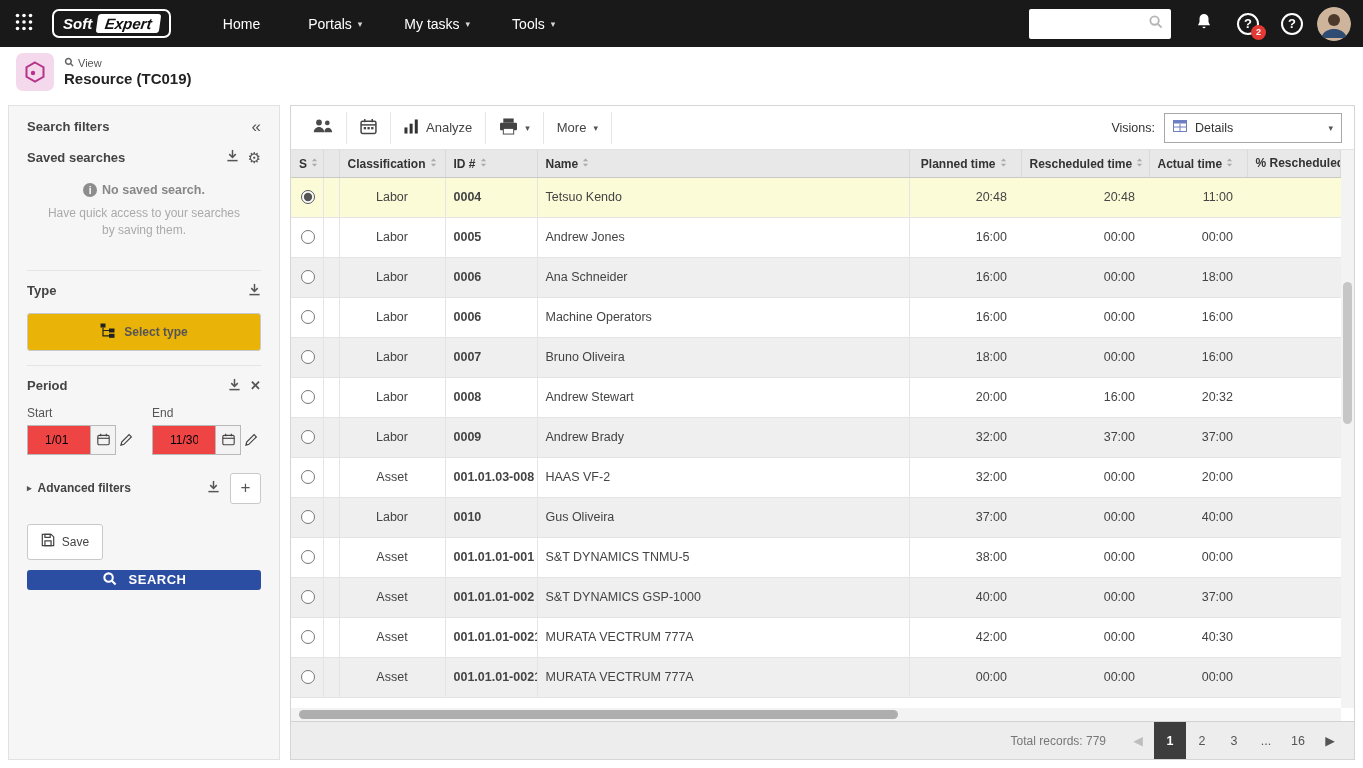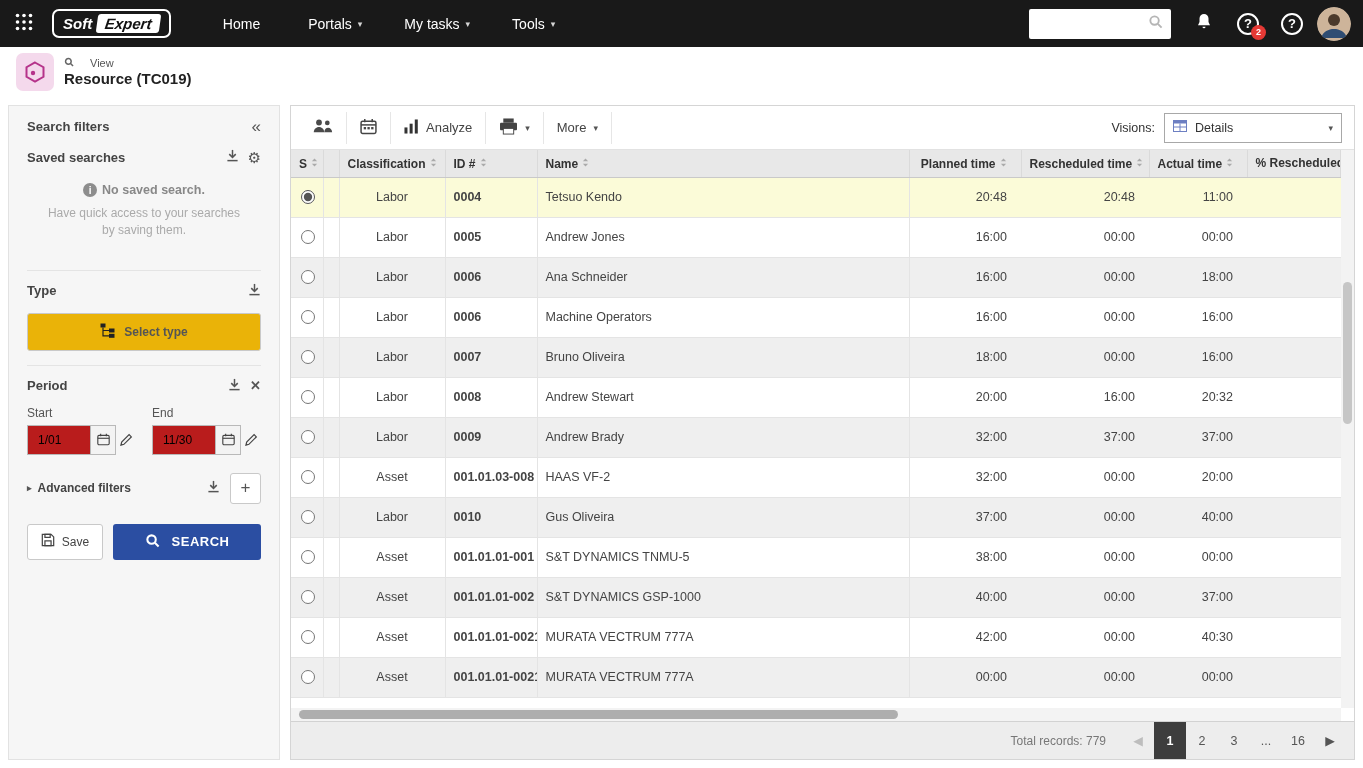--- a/index.html
+++ b/index.html
@@ -21,21 +21,21 @@
   .topbar-right { margin-left:auto; display:flex; align-items:center; gap:6px; padding-right:12px; }
   .global-search { width:142px; height:30px; background:#fff; border-radius:2px; display:flex; align-items:center; padding:0 8px; margin-right:8px; }
   .global-search input { border:none; outline:none; flex:1; min-width:0; font-size:13px; font-family:inherit; }
   .icon-btn { width:38px; height:38px; display:flex; align-items:center; justify-content:center; position:relative; cursor:pointer; }
   .badge { position:absolute; bottom:3px; right:1px; background:#e53935; color:#fff; font-size:9px; min-width:15px; height:15px; border-radius:8px; display:flex; align-items:center; justify-content:center; font-weight:bold; }
   .qmark { width:22px; height:22px; border:2px solid #fff; border-radius:50%; display:flex; align-items:center; justify-content:center; font-size:13px; font-weight:bold; color:#fff; }
   .avatar { width:34px; height:34px; border-radius:50%; overflow:hidden; background:#444; cursor:pointer; }
   
   .page-header { height:50px; display:flex; align-items:center; padding-left:16px; gap:10px; background:#fff; }
   .hex-badge { width:38px; height:38px; border-radius:7px; background:#f4d9ec; display:flex; align-items:center; justify-content:center; }
-  .ph-text .view-line { font-size:11px; color:#555; display:flex; align-items:center; gap:16px; }
+  .ph-text .view-line { font-size:11px; color:#555; display:flex; align-items:center; gap:4px; }
   .ph-text .title { font-size:15px; font-weight:bold; color:#222; margin-top:1px; }
   
   .content { display:flex; height:671px; padding:8px; gap:10px; background:#fff; }
   
   .sidebar { width:272px; background:#f6f6f6; border:1px solid #e2e2e2; padding:12px 18px; display:flex; flex-direction:column; font-size:12px; color:#444; overflow:hidden; }
   .sb-header { display:flex; justify-content:space-between; align-items:center; margin-bottom:14px; }
   .sb-title { font-weight:bold; font-size:13px; color:#444; }
   .collapse-btn { font-size:17px; color:#555; cursor:pointer; line-height:1; }
   .quick-search { background:#fff; border:1px solid #c9c9c9; border-radius:3px; height:36px; display:flex; align-items:center; padding:0 10px; gap:8px; margin-bottom:20px; }
   .quick-search input { border:none; outline:none; flex:1; min-width:0; font-size:13px; background:transparent; font-family:inherit; color:#333; }
@@ -47,28 +47,28 @@
   .empty-state { text-align:center; margin:14px 0 20px; }
   .empty-title { font-weight:bold; color:#888; font-size:12.5px; display:flex; align-items:center; justify-content:center; gap:5px; margin-bottom:8px; }
   .info-dot { width:14px; height:14px; border-radius:50%; background:#8d8d8d; color:#fff; font-size:10px; font-weight:bold; display:inline-flex; align-items:center; justify-content:center; font-style:normal; }
   .empty-hint { font-size:12px; color:#aaa; line-height:1.45; width:200px; margin:0 auto; }
   .sb-sep { border:none; border-top:1px solid #e4e4e4; margin:10px 0 12px; }
   .select-type-btn { width:100%; height:38px; background:#eab308; border:1px solid #c9c9c9; border-radius:3px; font-weight:bold; color:#555; display:flex; align-items:center; justify-content:center; gap:9px; margin:10px 0 4px; font-size:12px; cursor:pointer; font-family:inherit; }
   .period-grid { display:flex; gap:16px; margin-top:8px; }
   .date-col { display:flex; flex-direction:column; gap:5px; }
   .date-label { font-size:12px; color:#555; }
   .date-field { display:flex; align-items:center; }
-  .date-input { width:64px; height:30px; border:1px solid #b9b9b9; padding:0 10px; font-size:12px; font-family:inherit; background:#b91c1c; }
+  .date-input { width:64px; height:30px; border:1px solid #b9b9b9; padding:0 17px; font-size:12px; font-family:inherit; background:#ef4444; }
   .date-btn { width:25px; height:30px; border:1px solid #b9b9b9; border-left:none; background:#f3f3f3; display:flex; align-items:center; justify-content:center; cursor:pointer; }
   .eraser-btn { width:20px; height:30px; border:none; background:transparent; display:flex; align-items:center; justify-content:center; cursor:pointer; }
   .advanced-row { display:flex; align-items:center; margin-top:18px; gap:10px; }
   .adv-label { font-weight:bold; font-size:12px; color:#444; flex:1; display:flex; align-items:center; gap:6px; cursor:pointer; }
   .adv-arrow { font-size:9px; color:#555; }
   .plus-btn { width:31px; height:31px; border:1px solid #c9c9c9; background:#fff; border-radius:3px; font-size:17px; color:#555; cursor:pointer; display:flex; align-items:center; justify-content:center; }
-  .action-row { display:flex; gap:10px; margin-top:20px; }
+  .action-row { display:flex; gap:10px; margin-top:20px;flex-direction:column; }
   .save-btn { width:76px; height:36px; background:#fff; border:1px solid #c9c9c9; border-radius:3px; display:flex; align-items:center; justify-content:center; gap:7px; font-size:12px; color:#444; cursor:pointer; font-family:inherit; }
   .search-btn { flex:1; height:36px; background:#2b4ea2; color:#fff; font-weight:bold; border:none; border-radius:3px; display:flex; align-items:center; justify-content:center; gap:12px; font-size:13px; letter-spacing:.5px; cursor:pointer; font-family:inherit; }
   
   .main { flex:1; border:1px solid #d5d5d5; display:flex; flex-direction:column; overflow:hidden; background:#fff; }
   .toolbar { height:44px; display:flex; align-items:center; padding:0 8px; border-bottom:1px solid #e2e2e2; }
   .tb-btn { height:32px; display:flex; align-items:center; justify-content:space-between; gap:7px; padding:0 13px; color:#444; font-size:13px; border:none; background:transparent; border-right:1px solid #e6e6e6; cursor:pointer; font-family:inherit; }
   .tb-caret { font-size:9px; color:#555; }
   .visions { margin-left:auto; display:flex; align-items:center; gap:9px; font-size:12.5px; color:#333; padding-right:4px; }
   .visions-select { width:178px; height:30px; border:1px solid #a8a8a8; background:#fff; display:flex; align-items:center; padding:0 8px; gap:8px; font-size:12.5px; cursor:pointer; }
   .visions-caret { margin-left:auto; font-size:9px; color:#555; }

